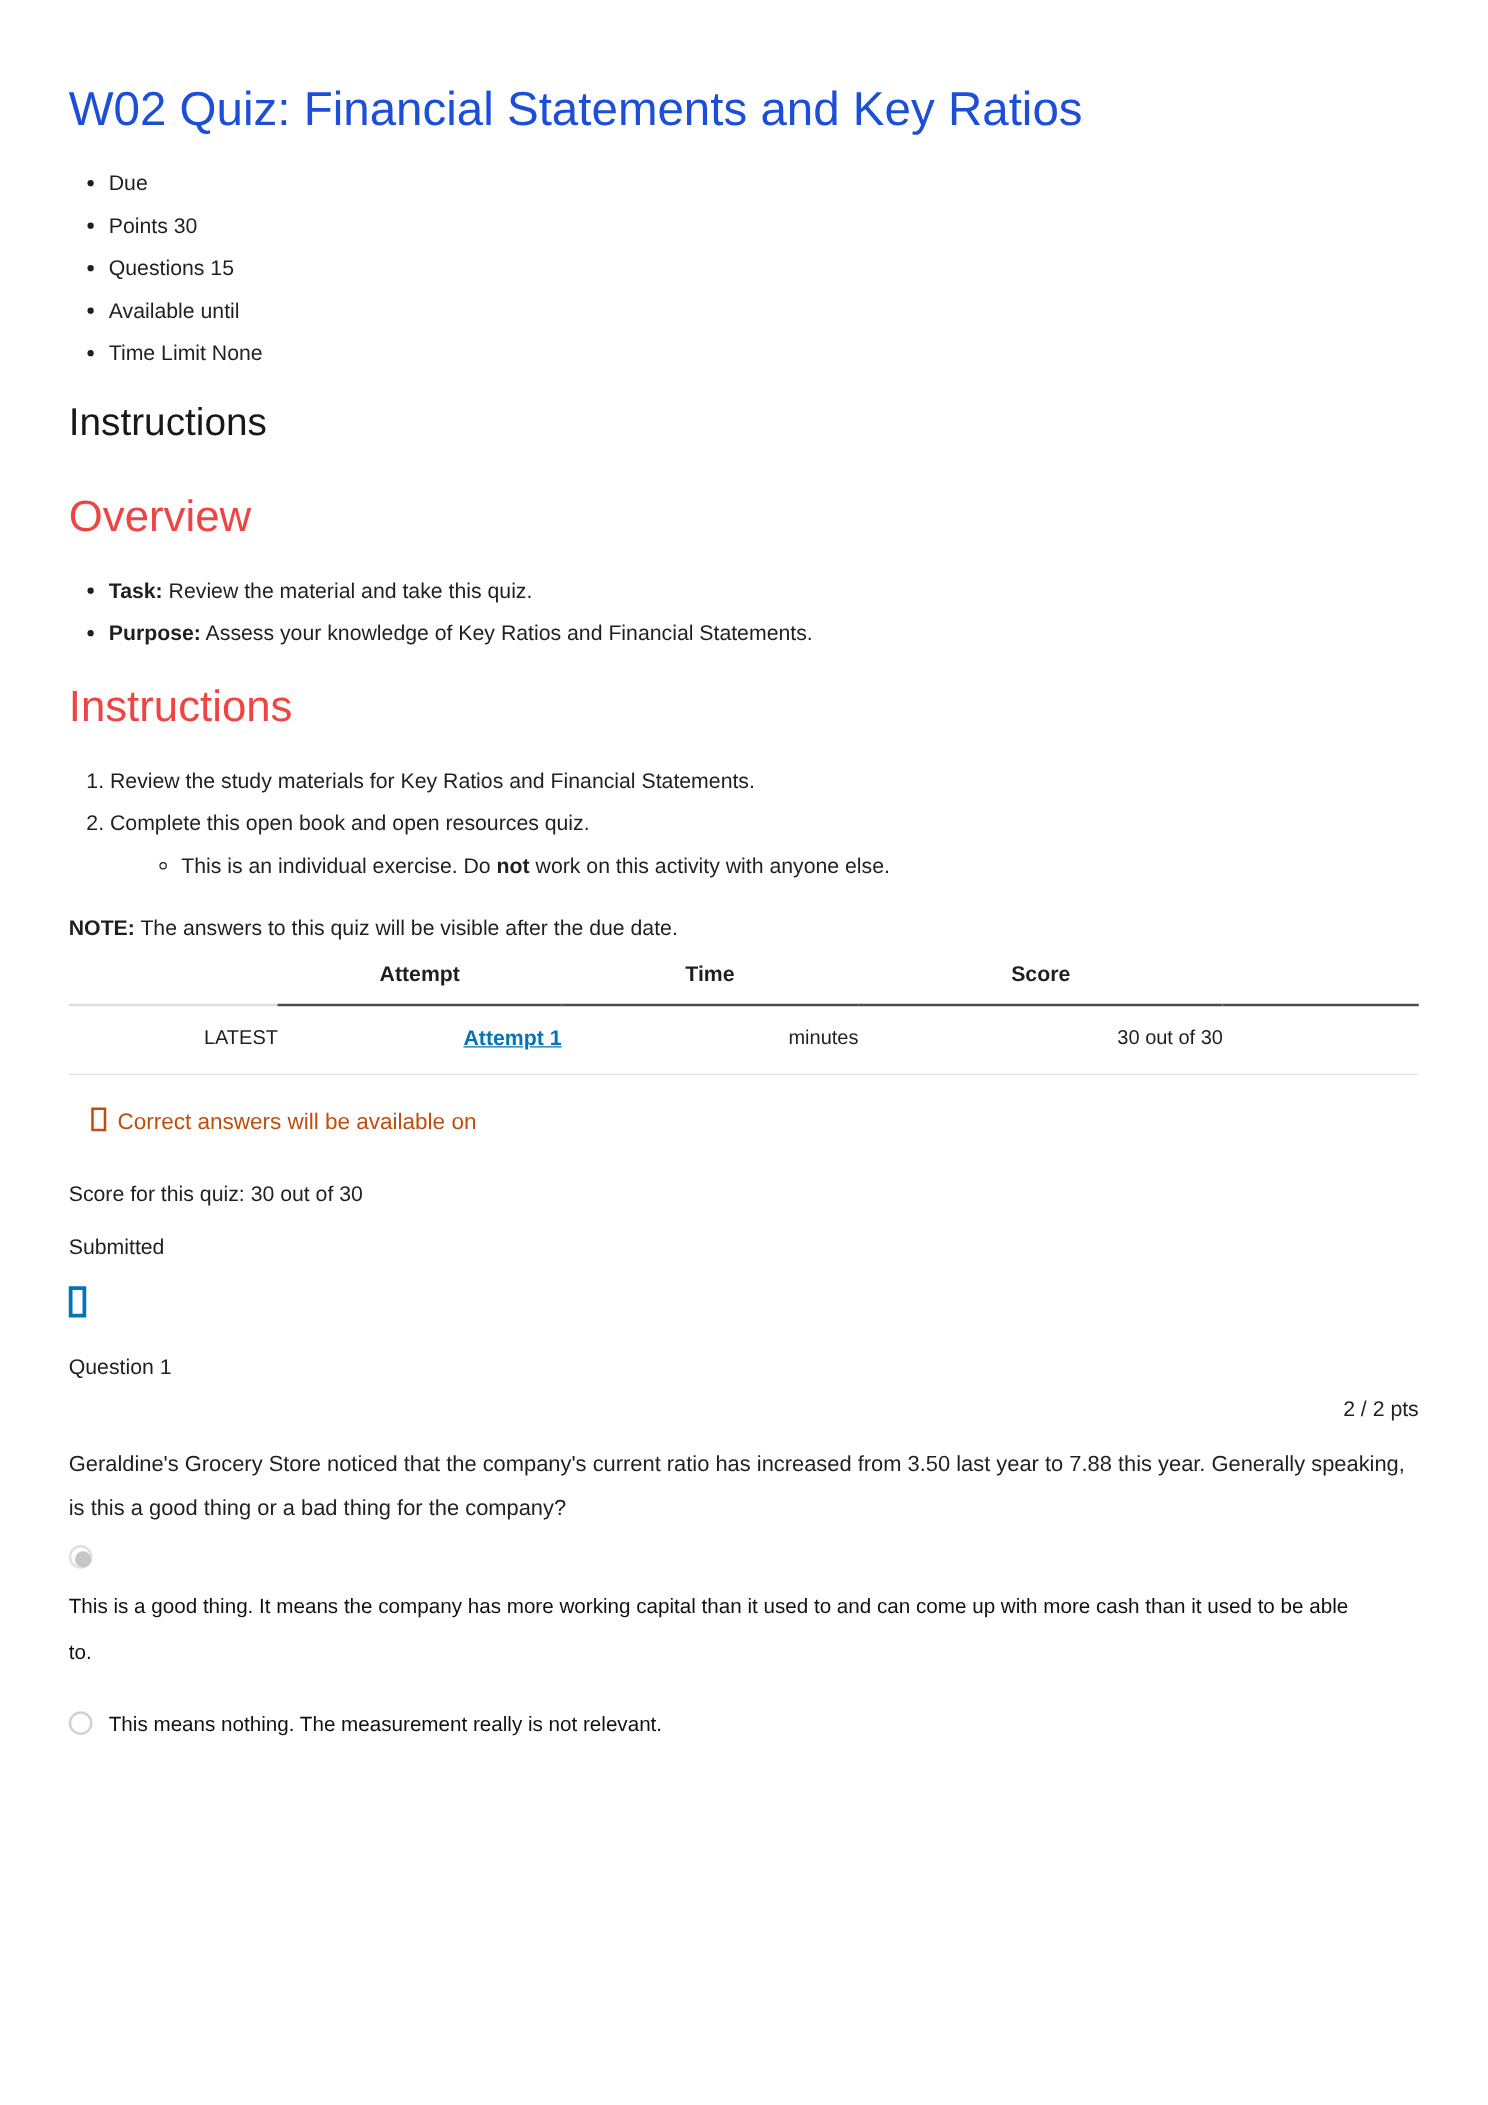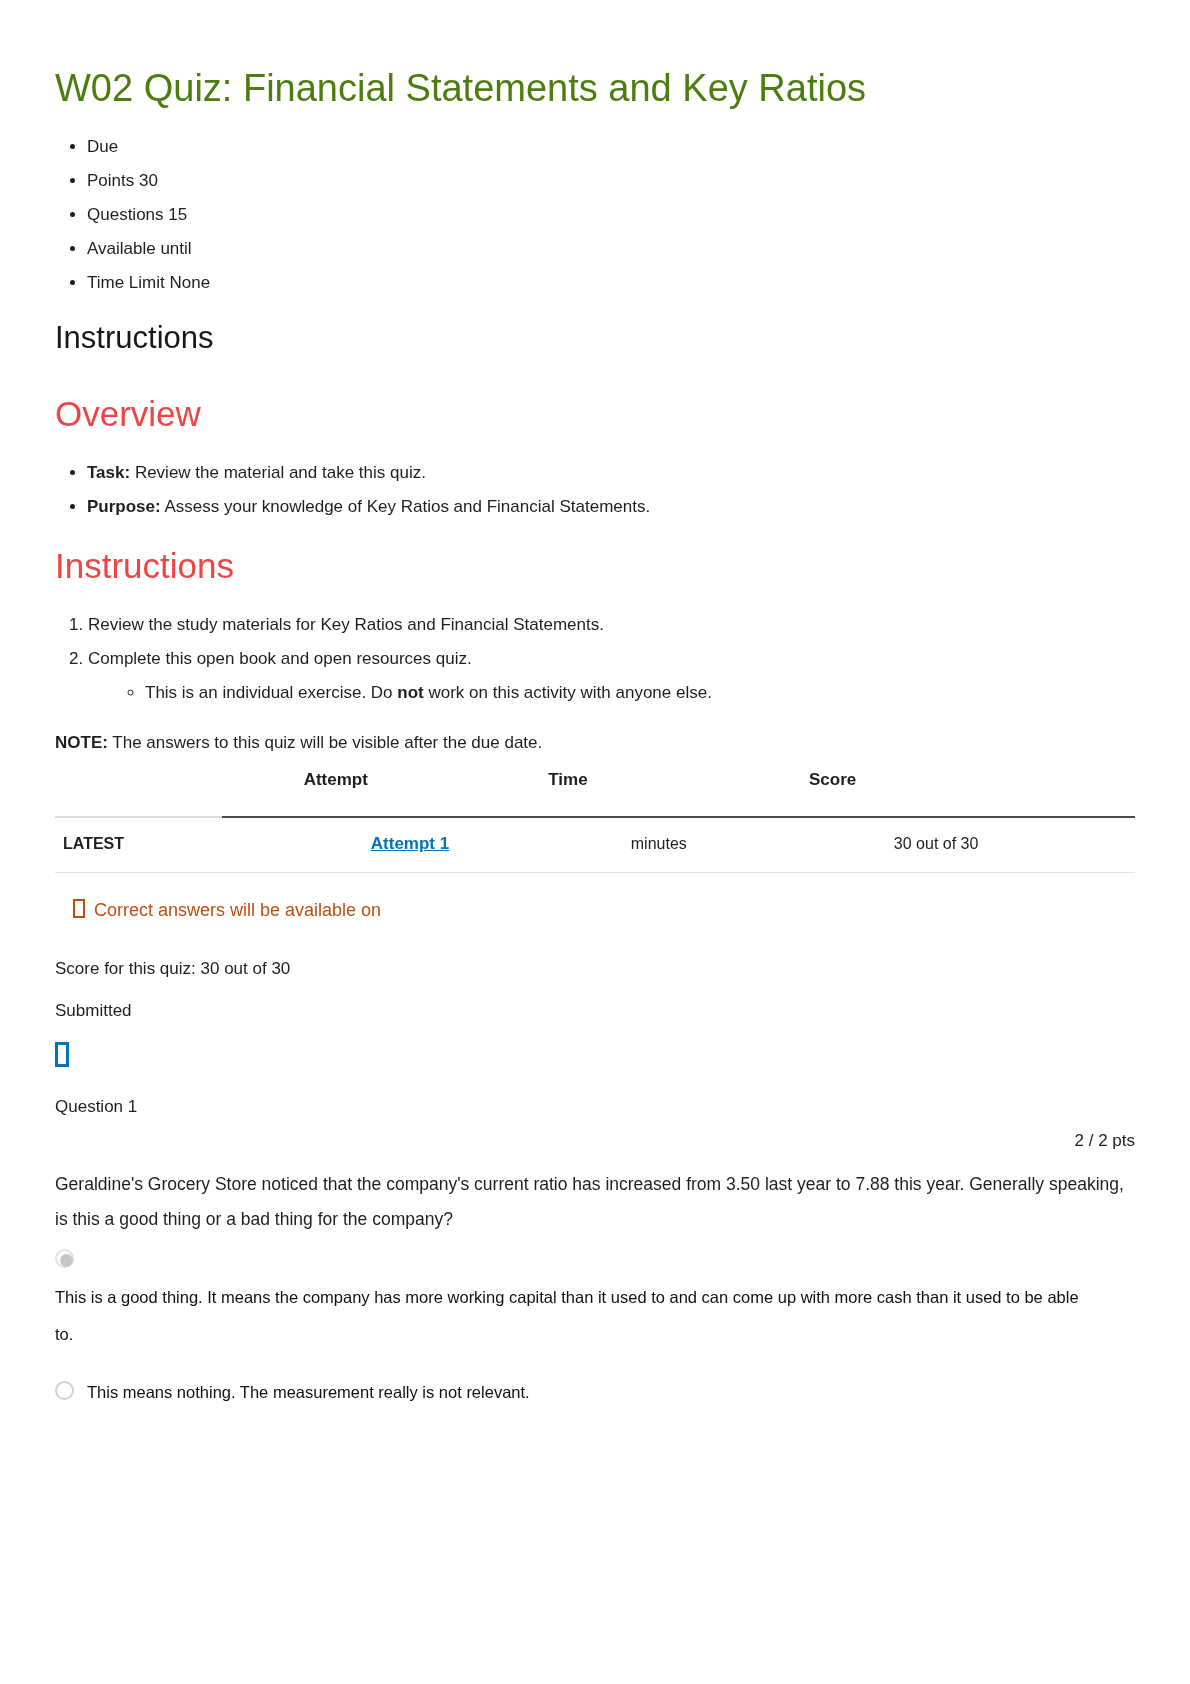--- a/index.html
+++ b/index.html
@@ -6,21 +6,21 @@
   html, body { background: #ffffff; }
   body {
     width: 1190px; height: 1684px;
     font-family: "Liberation Sans", "DejaVu Sans", sans-serif;
     color: #1f1f1f;
     overflow: hidden;
   }
   .page { padding: 66px 55px 0 55px; width: 1190px; }
 
   h1.page-title {
-    font-size: 38px; font-weight: 400; color: #4d7c0f;
+    font-size: 38px; font-weight: 400; color: #1d4ed8;
     line-height: 44px; margin-bottom: 20px; letter-spacing: 0;
   }
 
   ul.details { list-style: disc; padding-left: 32px; margin-bottom: 16px; }
   ul.details li { font-size: 17px; line-height: 34px; }
 
   h2.h-black { font-size: 31px; font-weight: 400; color: #181818; margin-top: 20px; margin-bottom: 38px; }
   h2.h-blue  { font-size: 35px; font-weight: 400; color: #ef4444; margin-bottom: 22px; }
 
   ul.overview-list { list-style: disc; padding-left: 32px; margin-bottom: 22px; }
@@ -36,28 +36,28 @@
   h2.h-attempt { font-size: 30px; font-weight: 400; color: #181818; margin-top: 100px; margin-bottom: 22px; }
 
   table.attempts { width: 100%; border-collapse: collapse; table-layout: fixed; }
   table.attempts col.c0 { width: 15.5%; }
   table.attempts col.c1 { width: 21%; }
   table.attempts col.c2 { width: 22%; }
   table.attempts col.c3 { width: 27%; }
   table.attempts col.c4 { width: 14.5%; }
   table.attempts th {
     font-size: 17px; font-weight: 700; text-align: center;
-    padding: 10px 0 26px 0; border-bottom: 2px solid #4b4b4b;
+    padding: 10px 0 13px 0; border-bottom: 2px solid #4b4b4b;
   }
   table.attempts th.blank { border-bottom: 2px solid #dcdcdc; }
   table.attempts td {
     font-size: 16px; text-align: right;
     padding: 16px 0 18px 0; border-bottom: 1px solid #e3e3e3;
   }
-  table.attempts td.row-label { text-align: left; padding-left: 8px; font-weight: 700; font-size: 16px; }
+  table.attempts td.row-label { text-align: right; padding-left: 8px; font-weight: 400; font-size: 16px; }
   a.attempt-link { color: #0374b5; font-weight: 700; text-decoration: underline; font-size: 17px; }
 
   .notice { margin: 22px 0 0 18px; color: #bf4e0e; font-size: 18px; line-height: 30px; }
   .tofu-sm {
     display: inline-block; width: 12px; height: 19px;
     border: 2px solid #bf4e0e; vertical-align: -2px; margin-right: 9px;
   }
   .summary-line { font-size: 17px; line-height: 32px; margin-top: 28px; }
   .summary-line + .summary-line { margin-top: 10px; }
 

